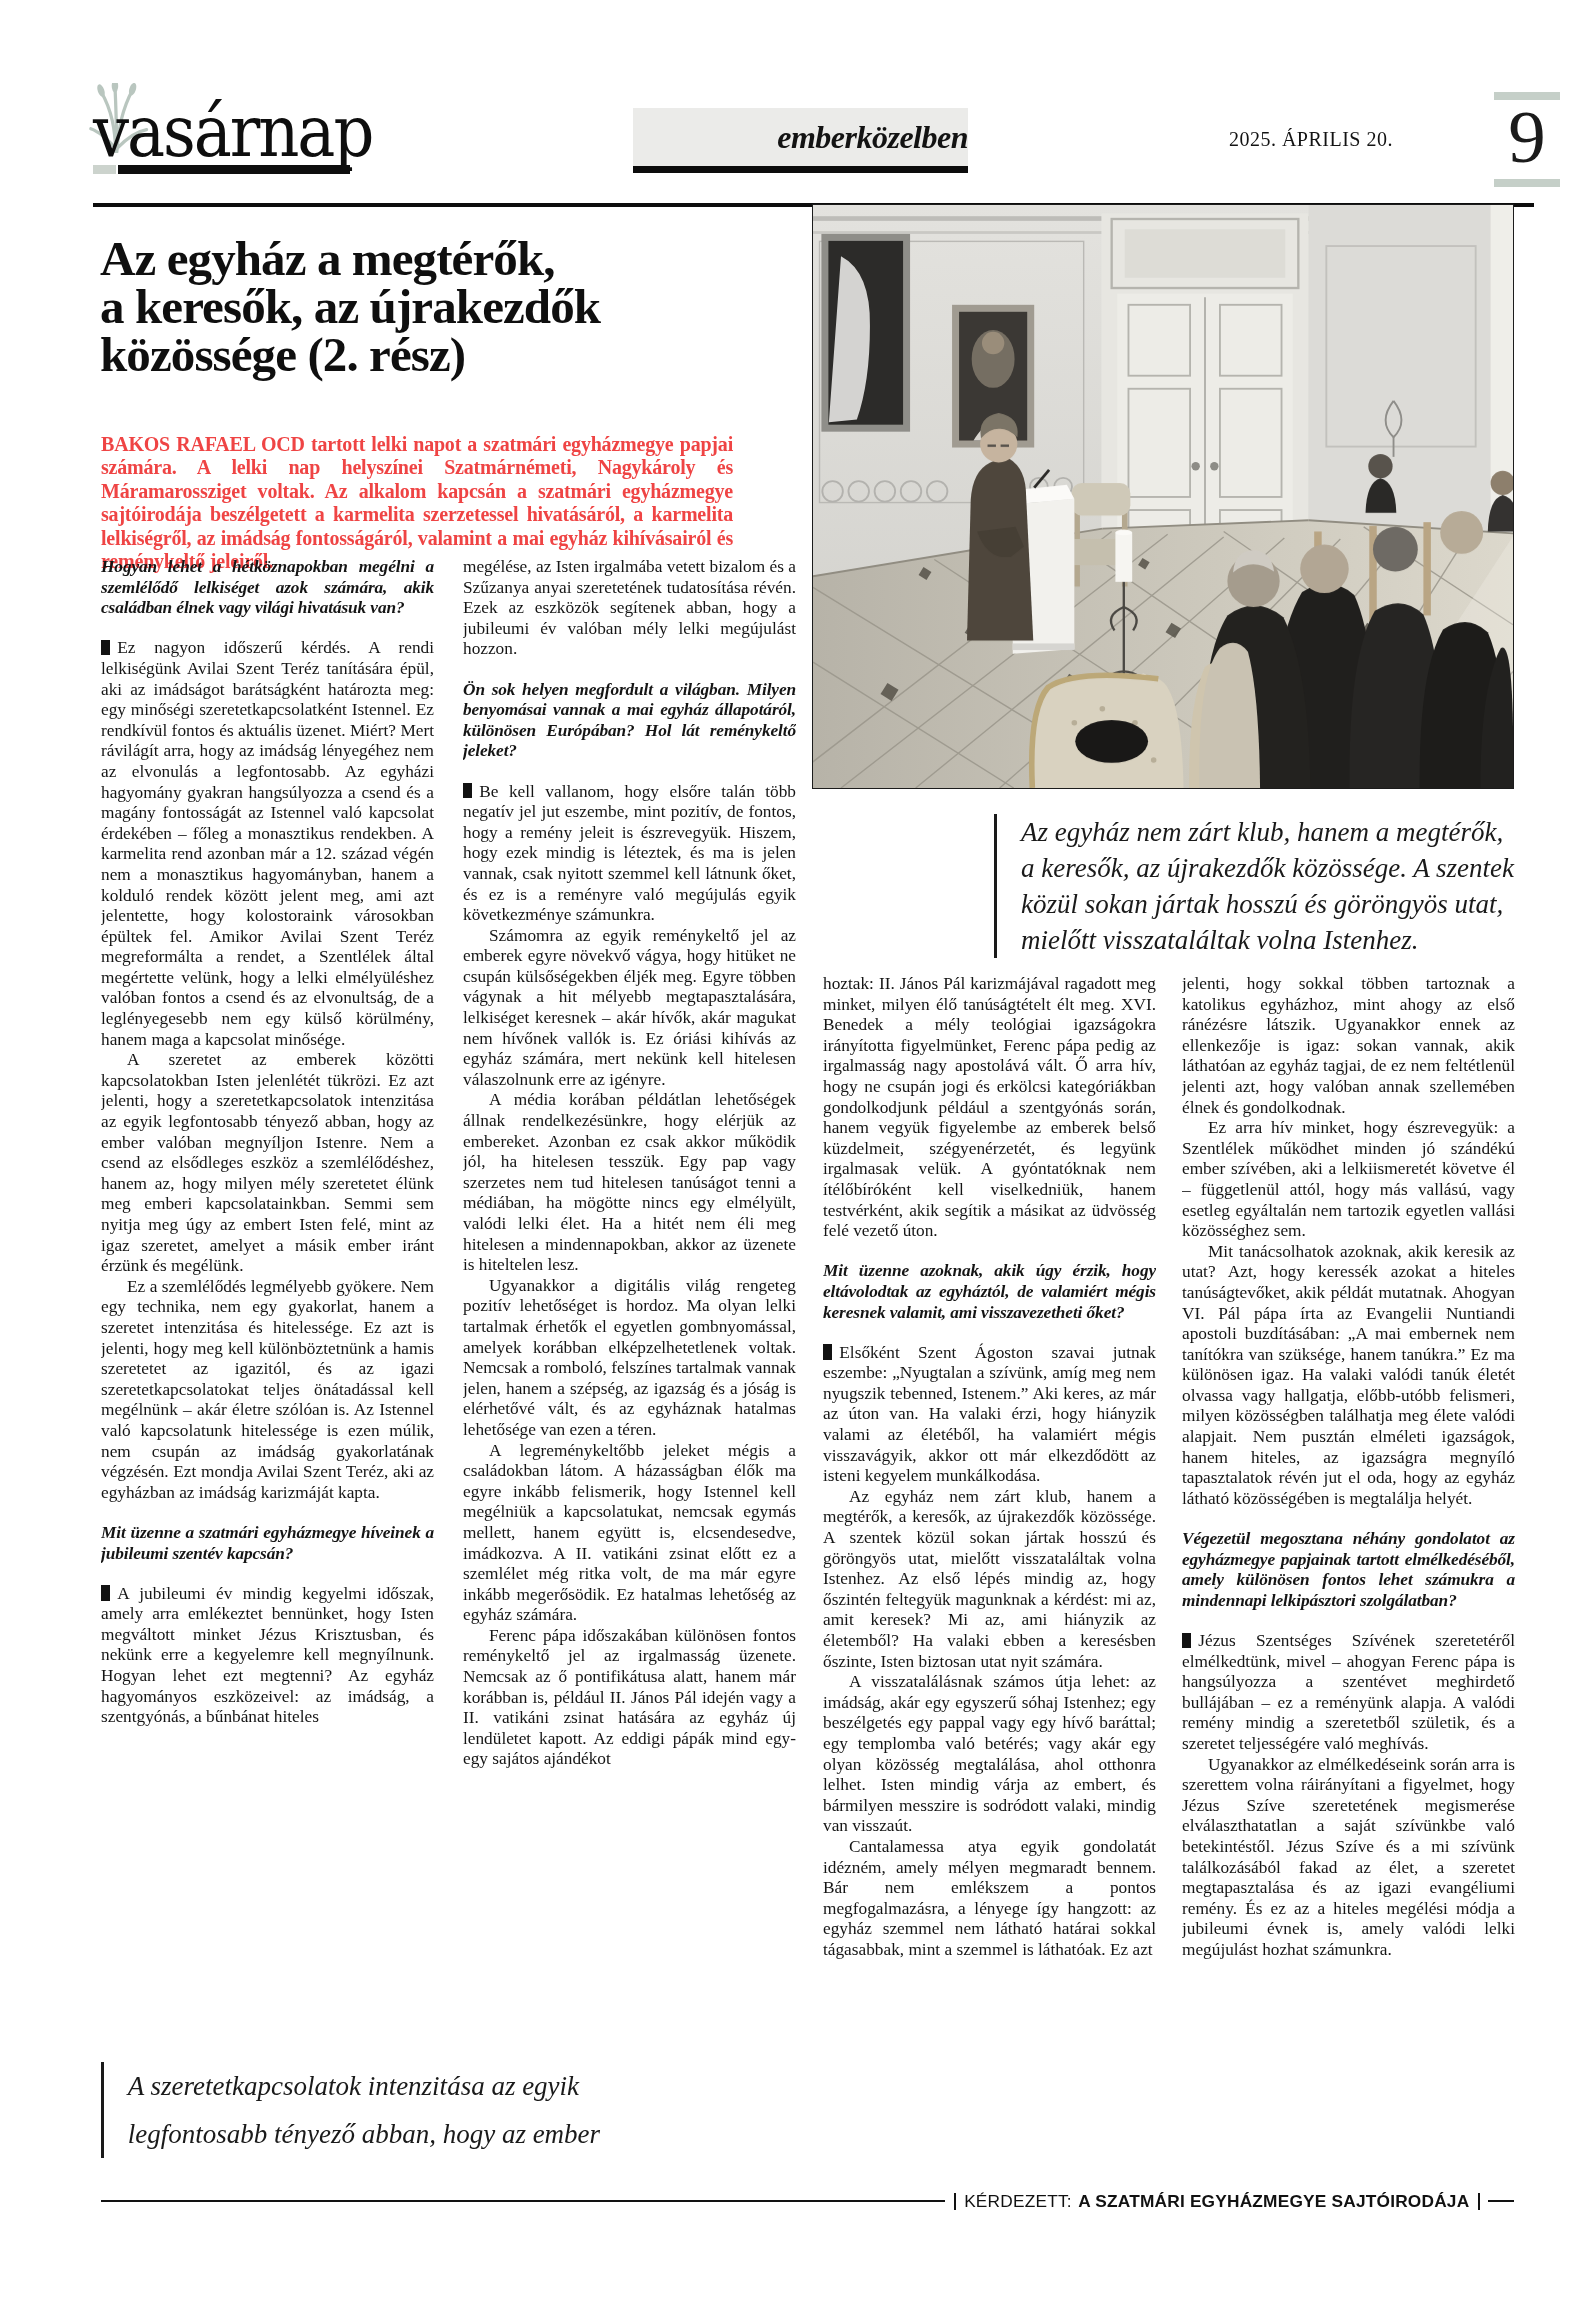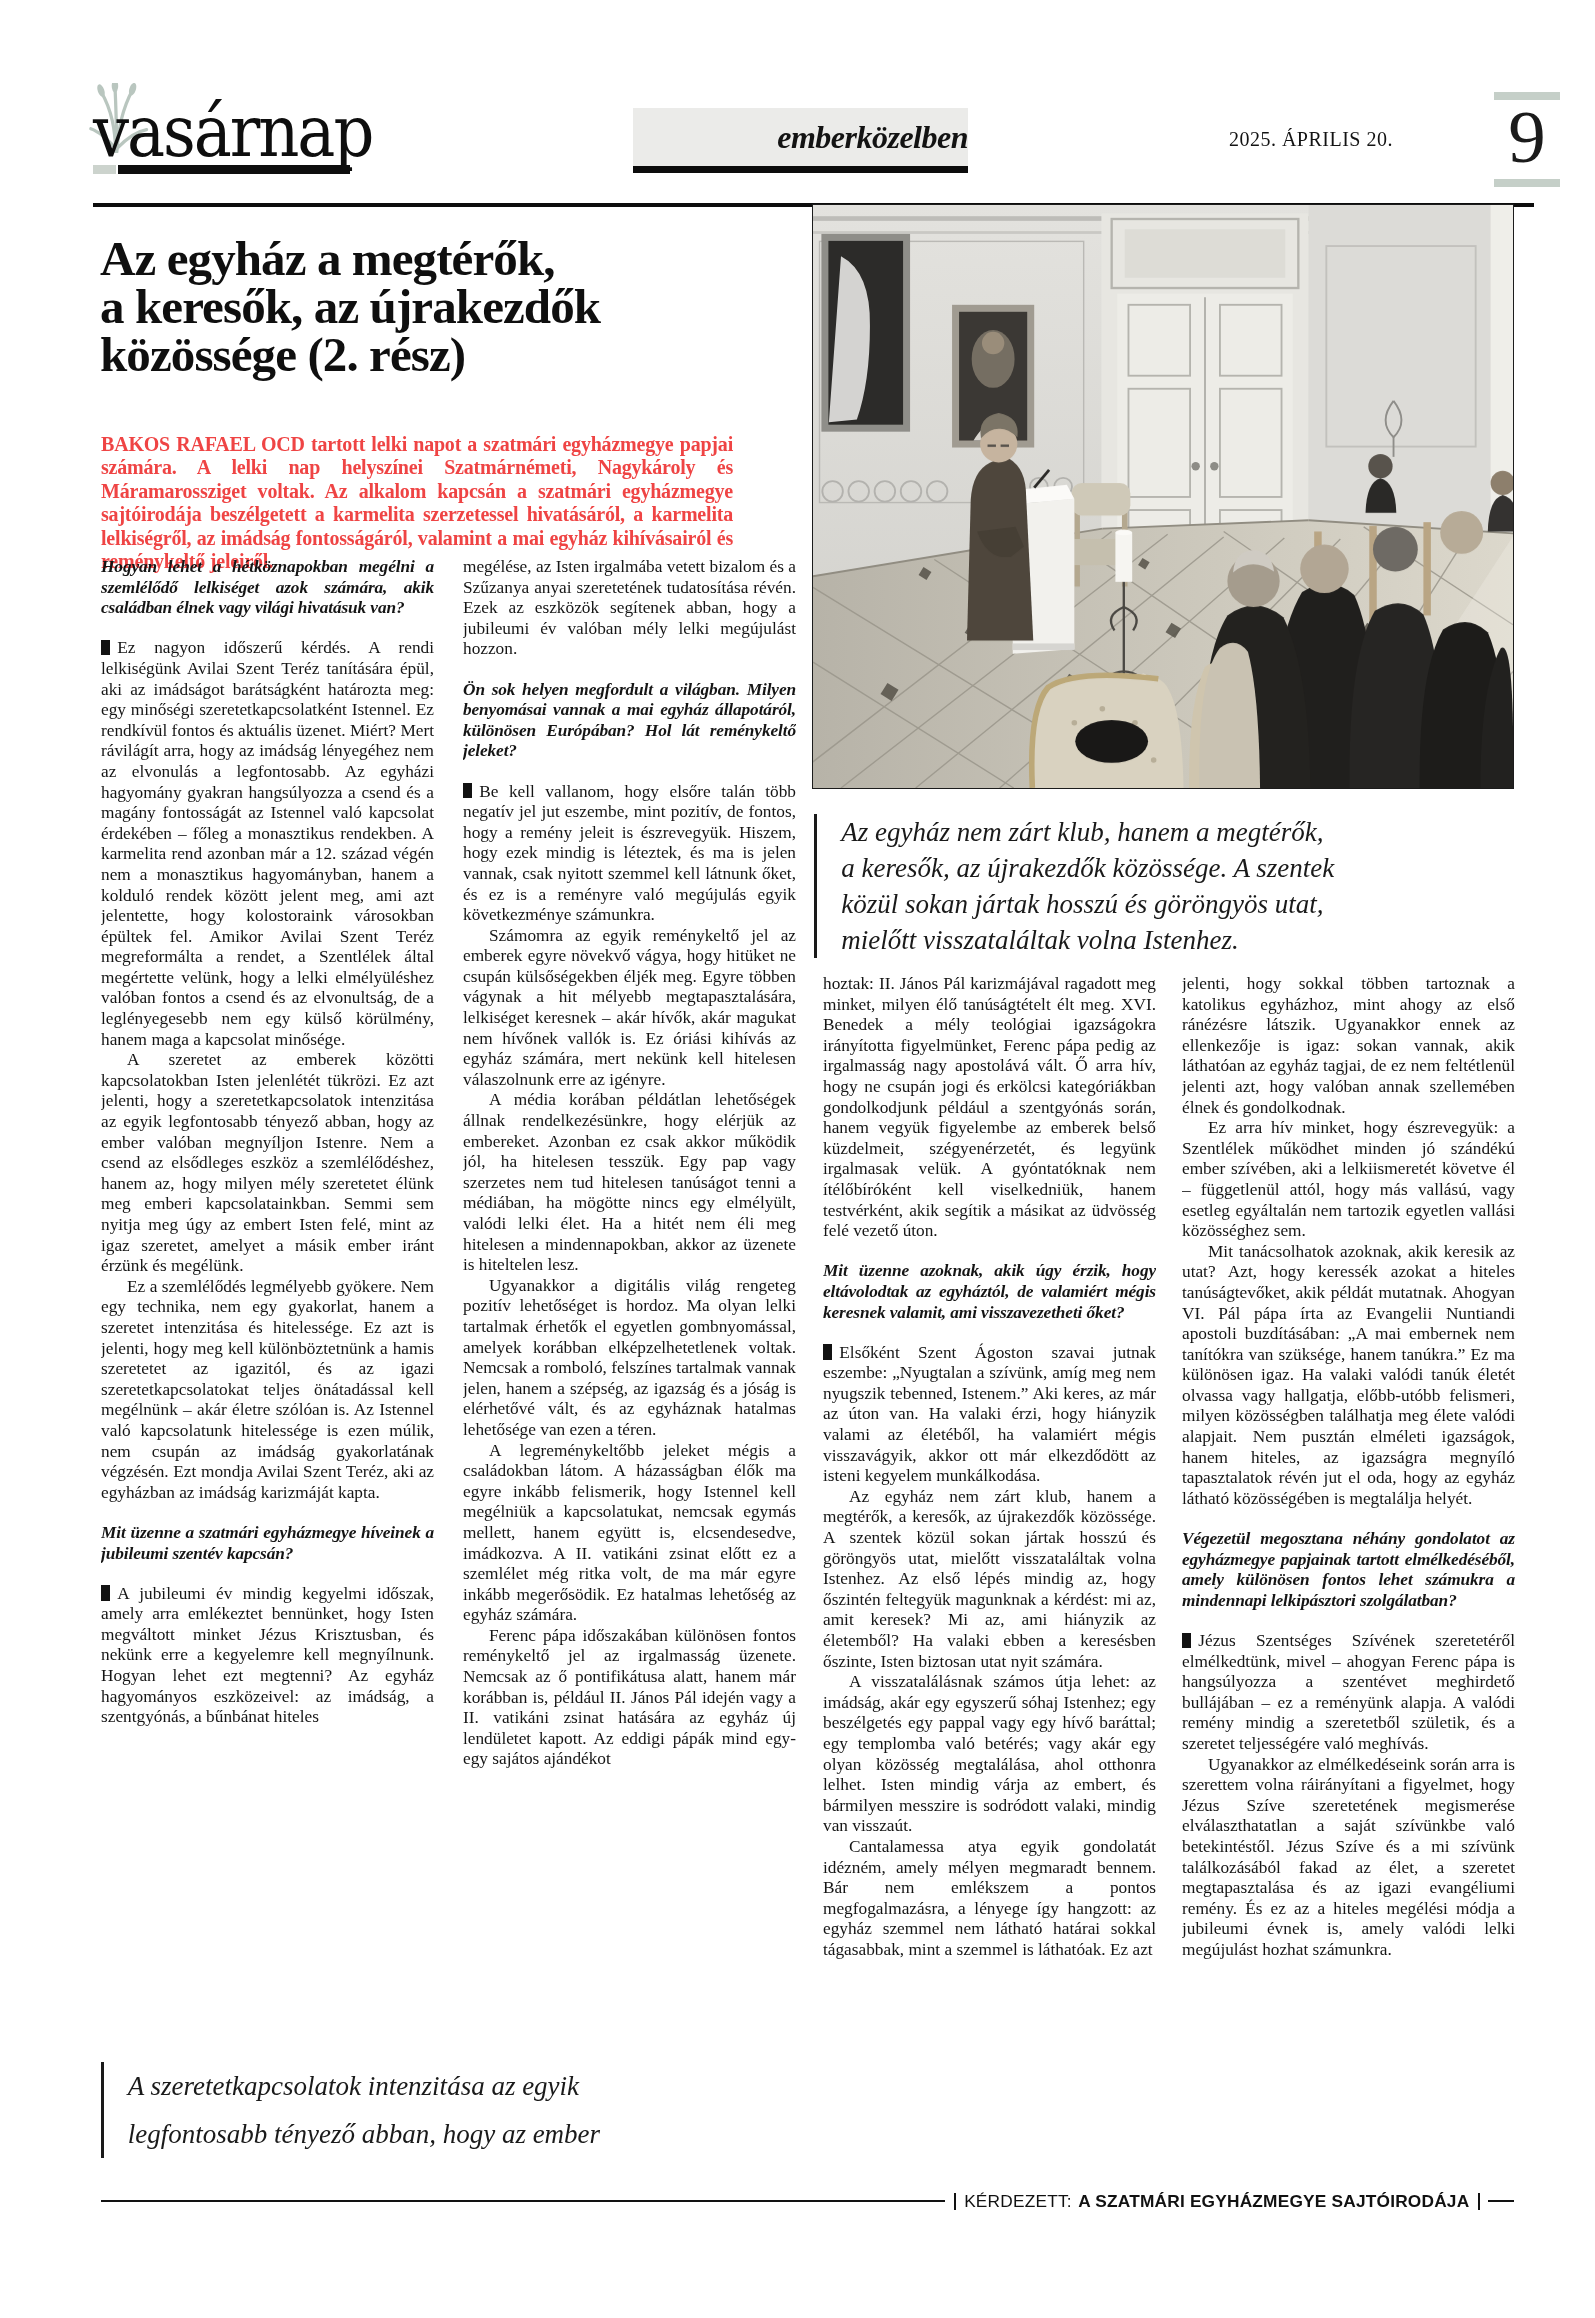--- a/index.html
+++ b/index.html
@@ -318,21 +318,21 @@
       <circle cx="590" cy="1180" r="6"></circle>
           <circle cx="660" cy="1160" r="6"></circle>
           <circle cx="730" cy="1190" r="6"></circle>
     </g>
     <ellipse cx="640" cy="1150" rx="78" ry="46" fill="#191817"></ellipse>
     <path d="M828 1250 q-4 -240 44 -300 q34 -26 60 8 q24 90 26 292 z" fill="#c9c2b2"></path>
   </g>
 </svg>
 </figure>
 
-<blockquote class="pull-quote quote-main" data-name="pull-quote-main" style="margin:0;">
+<blockquote class="pull-quote quote-main" data-name="pull-quote-main" style="margin:0;justify-content:flex-end;">
   <div class="qbar" data-name="pull-quote-bar"></div>
   <div class="qtext" data-name="pull-quote-text">
       <div data-name="text-line">Az egyház nem zárt klub, hanem a megtérők,</div>
       <div data-name="text-line">a keresők, az újrakezdők közössége. A szentek</div>
       <div data-name="text-line">közül sokan jártak hosszú és göröngyös utat,</div>
       <div data-name="text-line">mielőtt visszataláltak volna Istenhez.</div>
     </div>
 </blockquote>
 
 <blockquote class="pull-quote quote-left" data-name="pull-quote-left" style="margin:0;">

